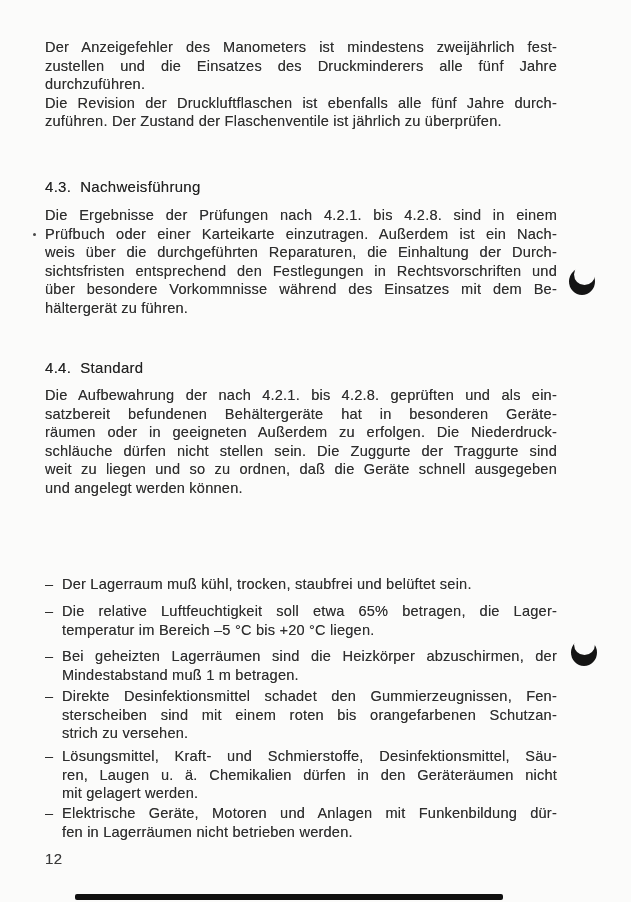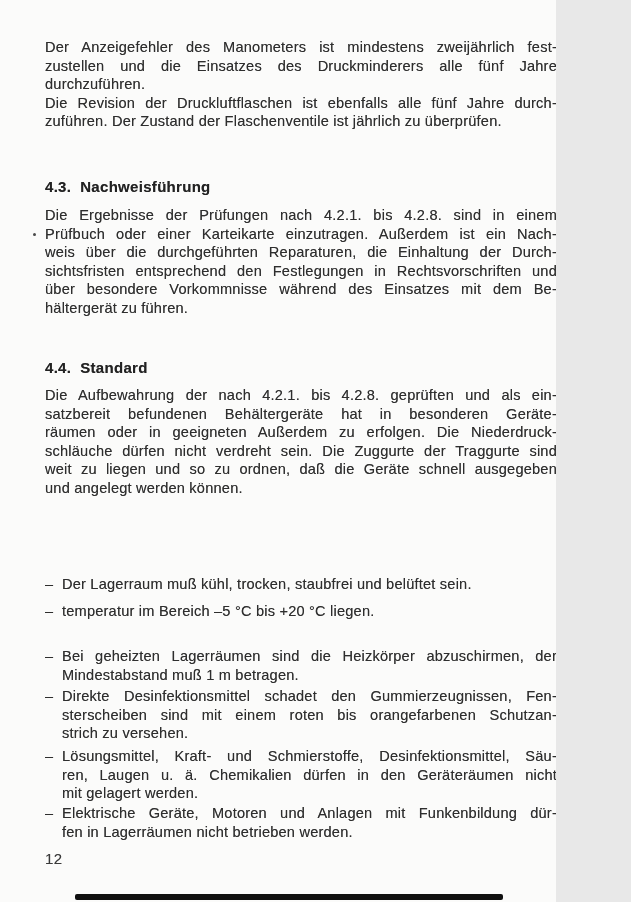--- a/index.html
+++ b/index.html
@@ -4,21 +4,21 @@
 <style>
   :root{
     --paper:#fbfbfa;
     --ink:#2e2e2e;
     --ink-heading:#222222;
     --artifact:#141414;
   }
   html,body{margin:0;padding:0;background:#e8e8e8;}
   .page{
     position:relative;
-    width:556px;height:902px;
+    width:631px;height:902px;
     background:var(--paper);
     overflow:hidden;
     font-family:"Liberation Sans", sans-serif;
     color:var(--ink);
   }
   .col{
     position:absolute;
     left:45px;width:512px;
   }
   .tline{
@@ -29,21 +29,21 @@
     text-align-last:justify;
     white-space:normal;
     text-shadow:0 0 0.4px rgba(40,40,40,0.55);
   }
   .tline.last{
     text-align-last:left;
   }
   .heading{
     position:absolute;left:45px;
     font-size:15px;line-height:19px;
-    font-weight:700;
+    font-weight:400;
     letter-spacing:0.3px;
     color:var(--ink-heading);
     text-shadow:0 0 0.4px rgba(20,20,20,0.5);
   }
   .heading .hnum{margin-right:9px;}
   .bullet{
     position:absolute;left:45px;width:512px;
     padding-left:17px;box-sizing:border-box;
   }
   .bullet .dash{
@@ -111,34 +111,35 @@
       <div class="tline last">hältergerät zu führen.</div>
     </div>
 
   <div class="heading" style="top:358px">
     <span class="hnum">4.4.</span><span>Standard</span>
   </div>
   <div class="col" style="top:386px">
       <div class="tline">Die Aufbewahrung der nach 4.2.1. bis 4.2.8. geprüften und als ein-</div>
       <div class="tline">satzbereit befundenen Behältergeräte hat in besonderen Geräte-</div>
       <div class="tline">räumen oder in geeigneten Außerdem zu erfolgen. Die Niederdruck-</div>
-      <div class="tline">schläuche dürfen nicht verdreht sein. Die Zuggurte der Traggurte sind</div>
+      <div class="tline">schläuche dürfen nicht stellen sein. Die Zuggurte der Traggurte sind</div>
       <div class="tline">weit zu liegen und so zu ordnen, daß die Geräte schnell ausgegeben</div>
       <div class="tline last">und angelegt werden können.</div>
     </div>
 
   <div class="bullet" style="top:575px">
     <span class="dash">–</span>
     <div>
         <div class="tline last">Der Lagerraum muß kühl, trocken, staubfrei und belüftet sein.</div>
       </div>
   </div>
   <div class="bullet" style="top:602px">
     <span class="dash">–</span>
     <div>
+        <div class="tline">Die relative Luftfeuchtigkeit soll etwa 65% betragen, die Lager-</div>
         <div class="tline last">temperatur im Bereich –5 °C bis +20 °C liegen.</div>
       </div>
   </div>
   <div class="bullet" style="top:647px">
     <span class="dash">–</span>
     <div>
         <div class="tline">Bei geheizten Lagerräumen sind die Heizkörper abzuschirmen, der</div>
         <div class="tline last">Mindestabstand muß 1 m betragen.</div>
       </div>
   </div>

